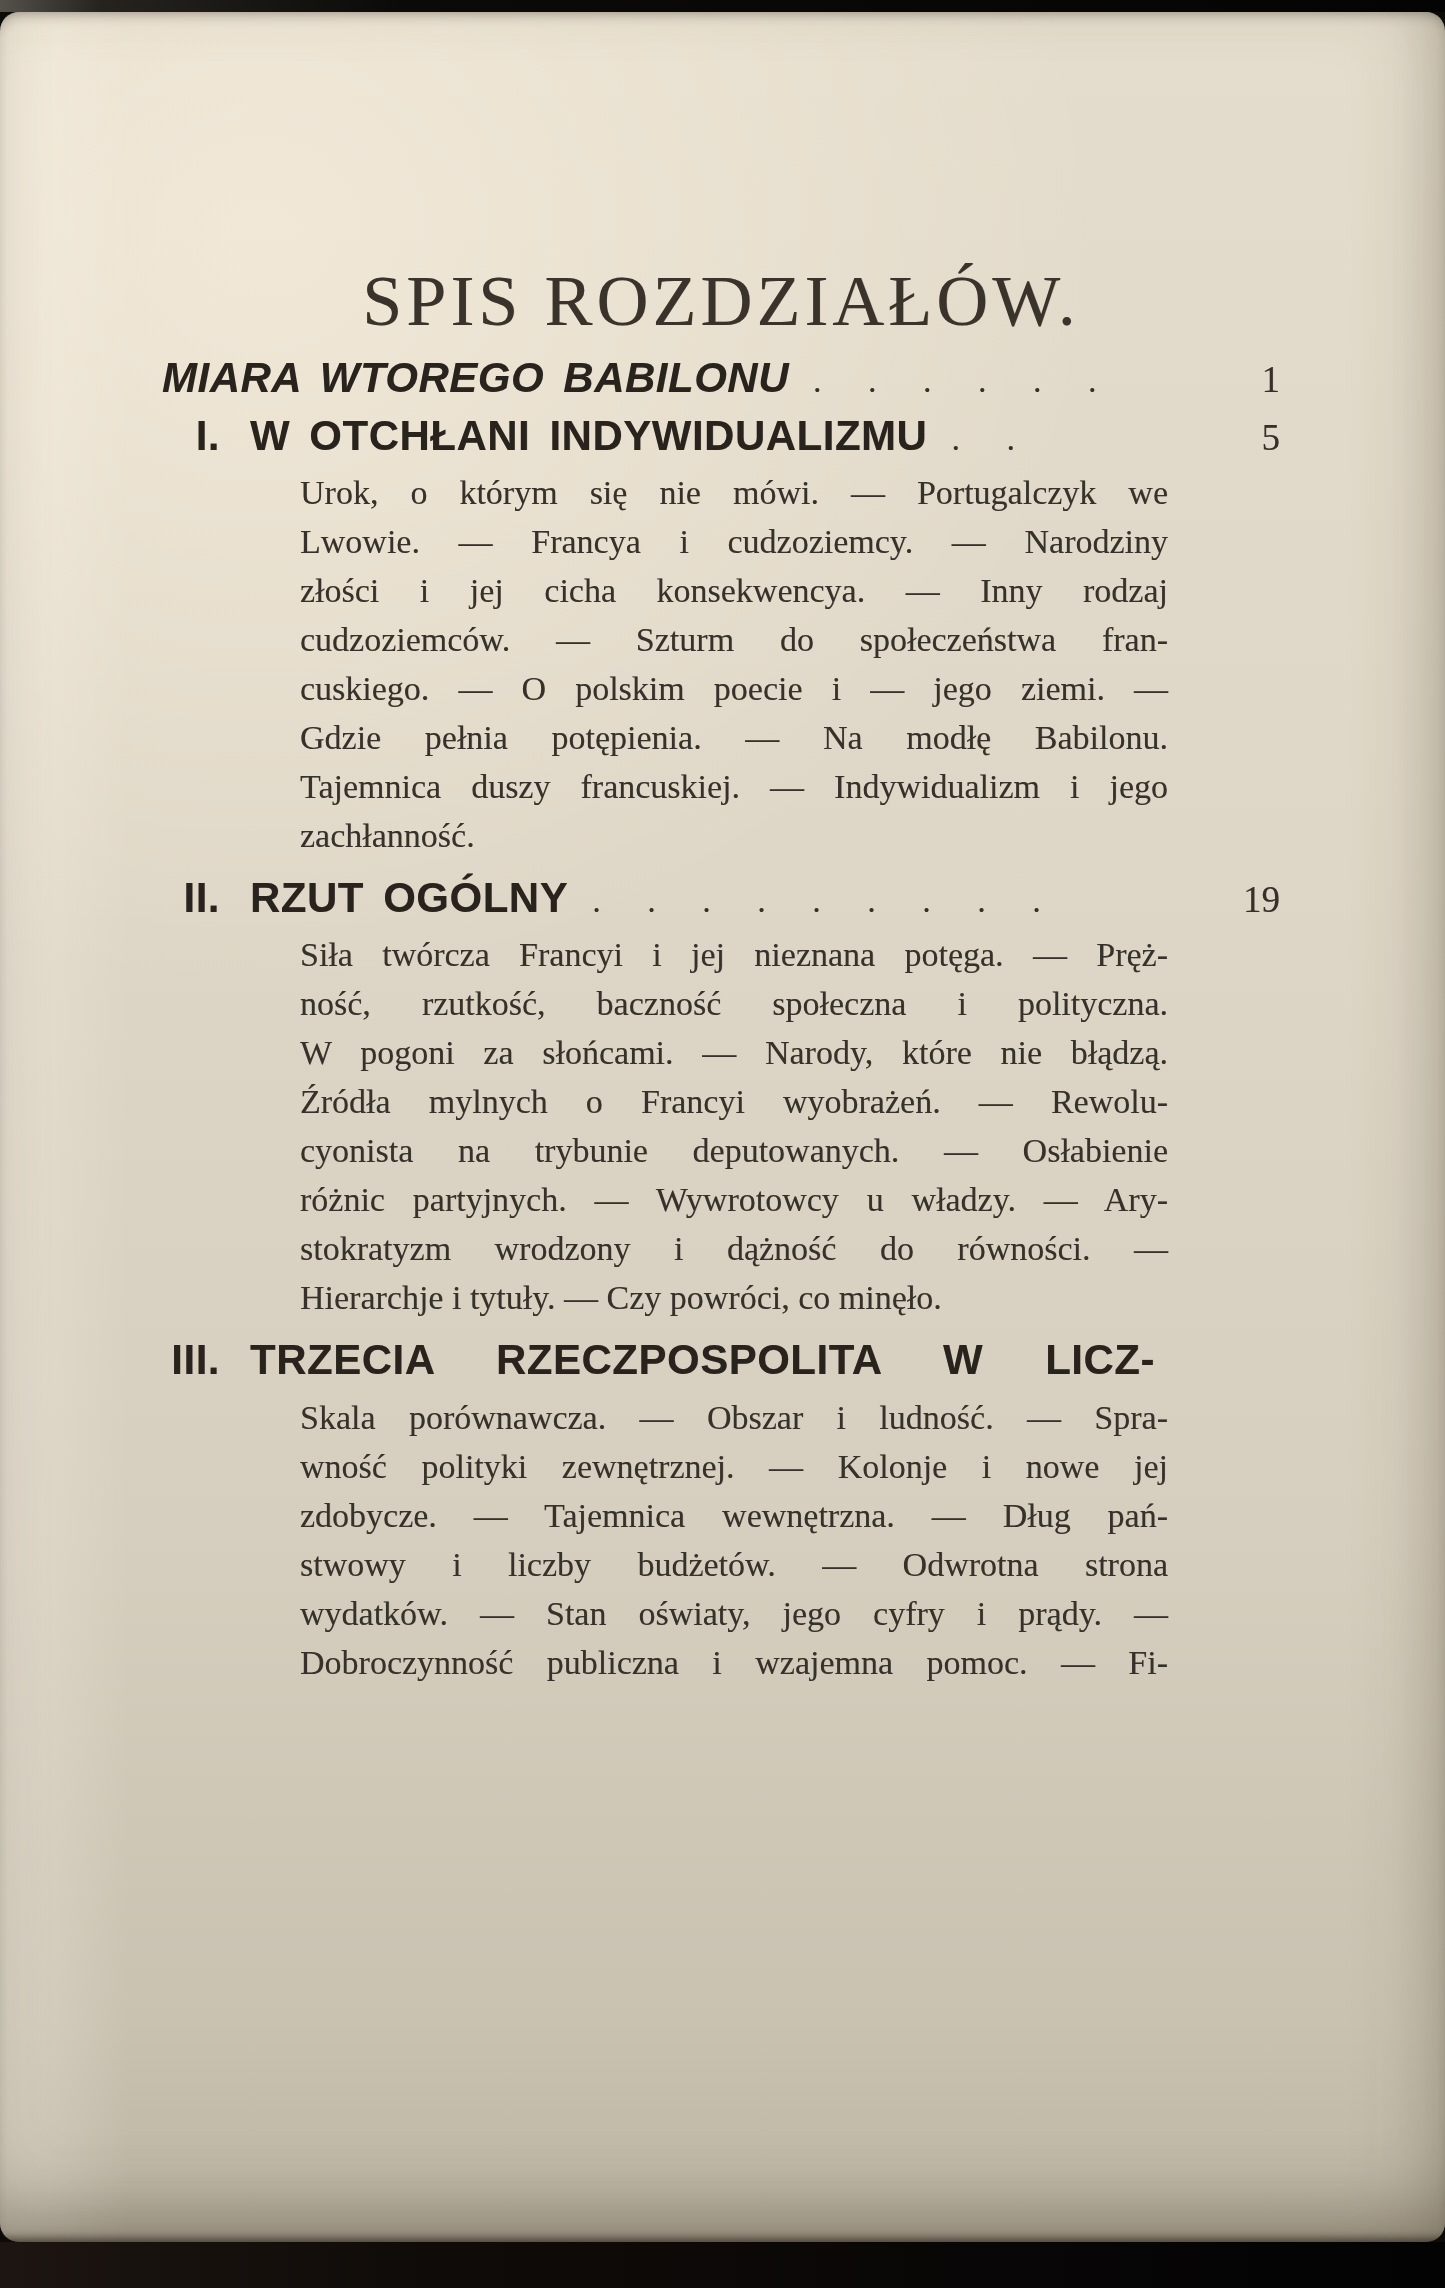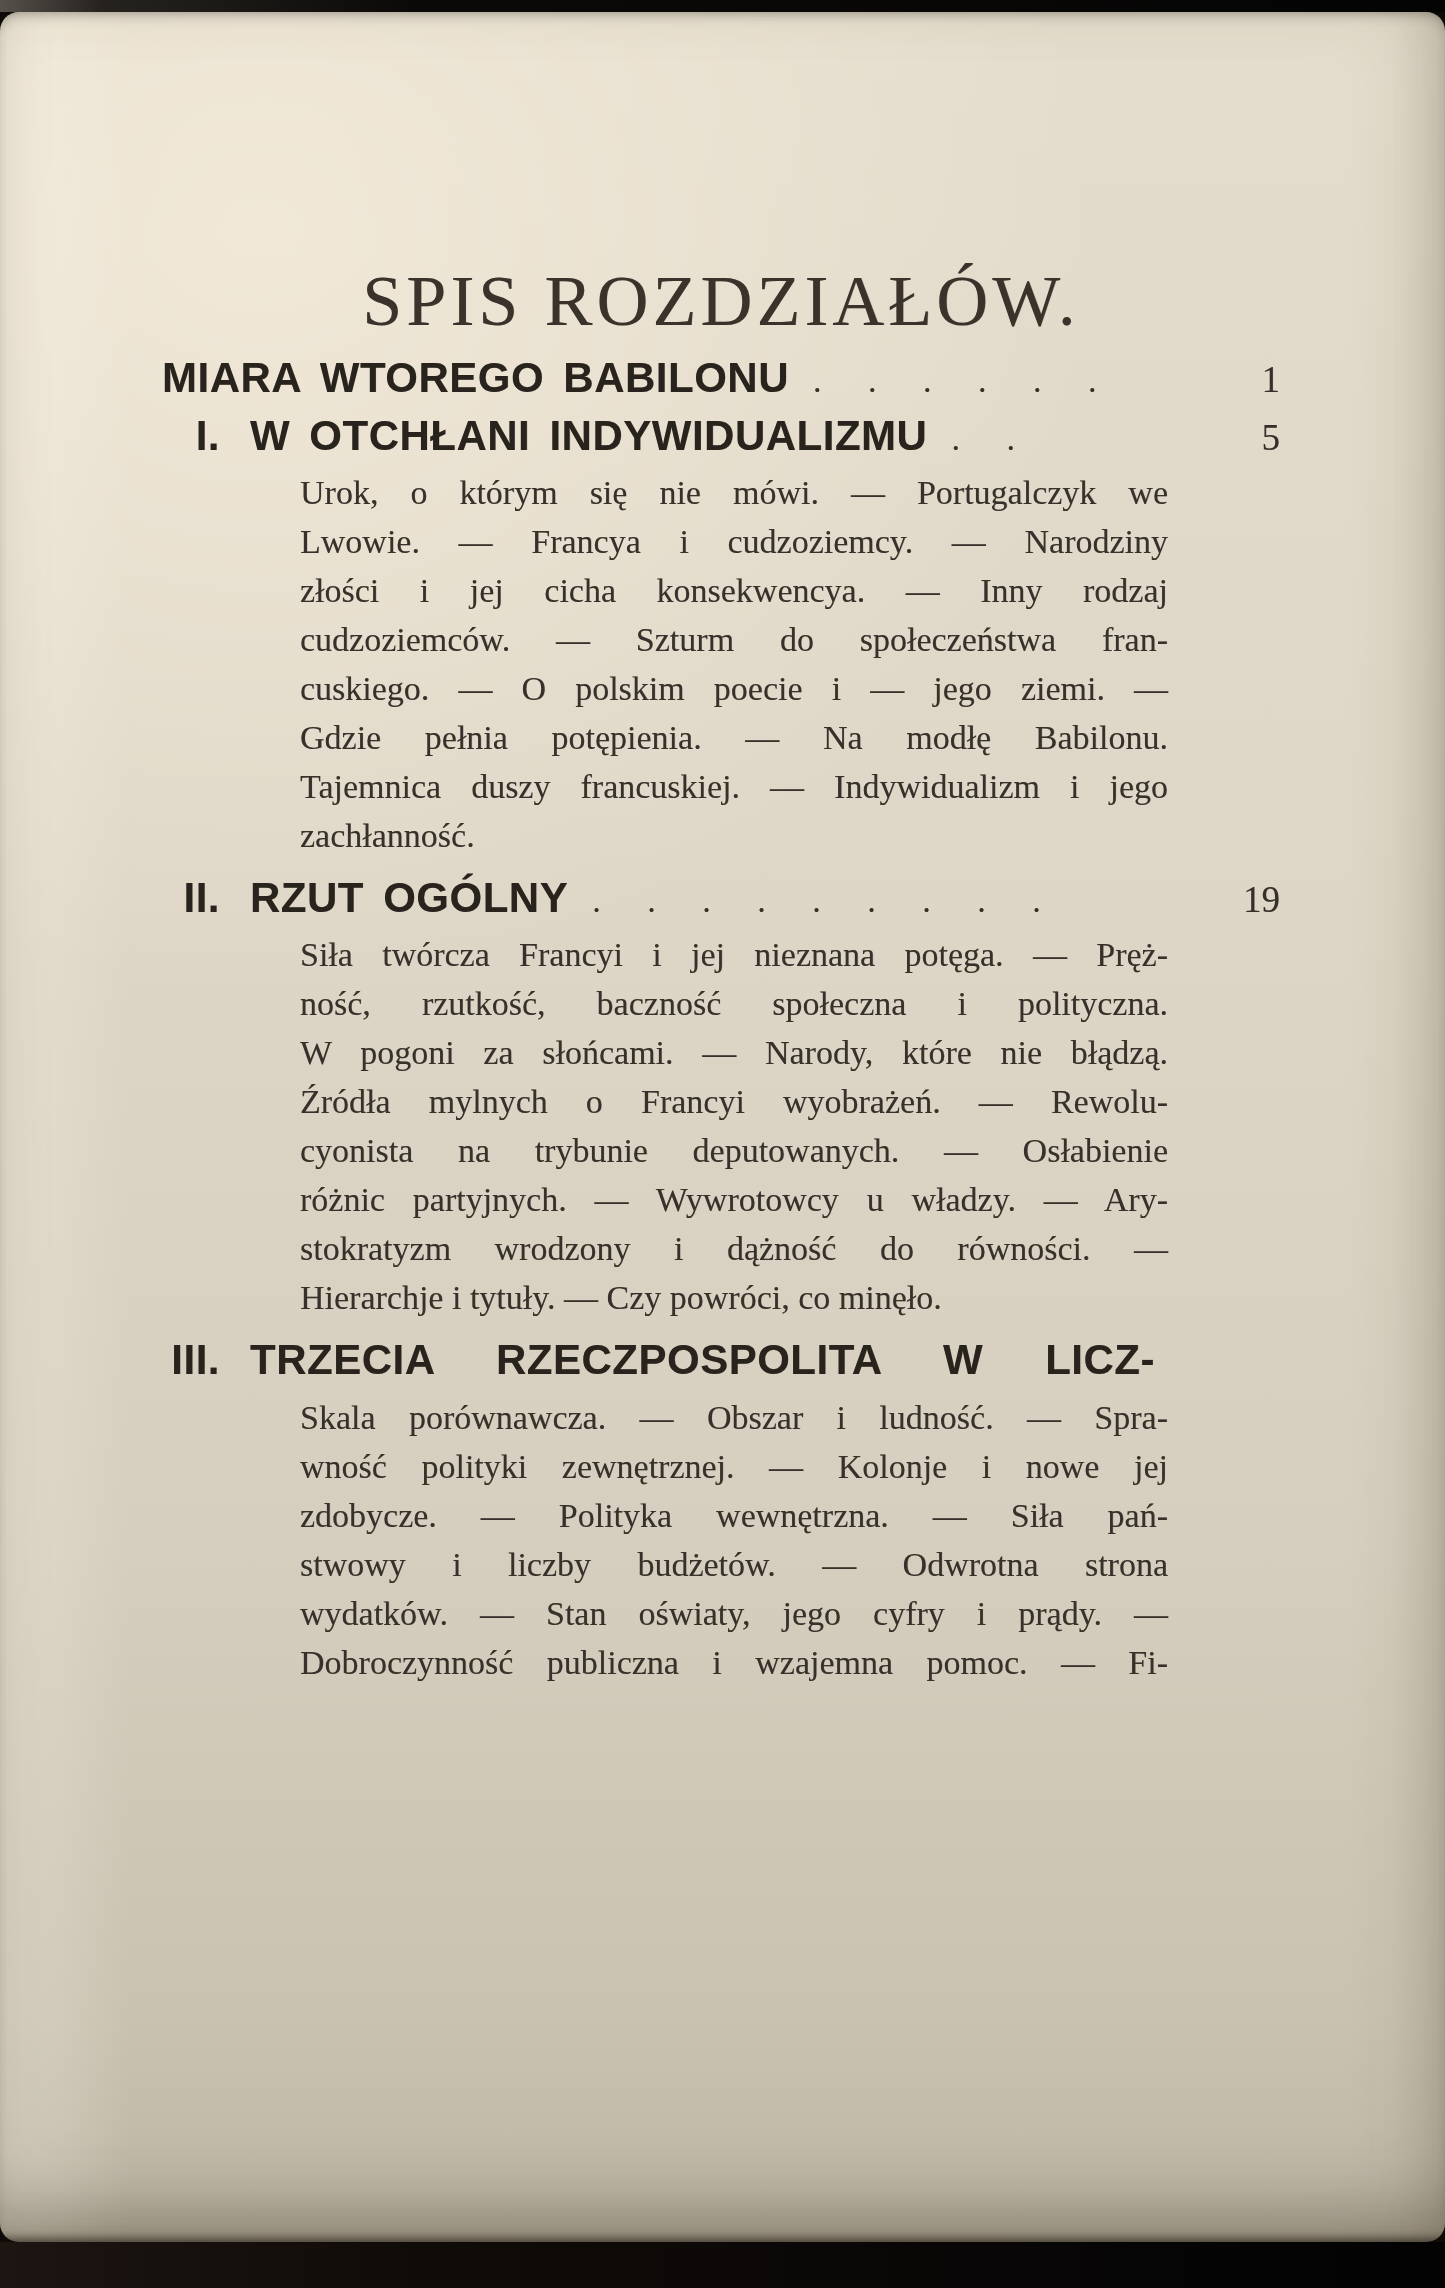--- a/index.html
+++ b/index.html
@@ -74,21 +74,21 @@
     letter-spacing:0.5px;
     word-spacing:7px;
   }
   .num {
     display:inline-block;
     width:58px;
     text-align:right;
     flex:0 0 auto;
   }
   .h-text { margin-left:30px; flex:0 0 auto; }
-  .row-noindent .h-text { margin-left:0; }
+  .row-noindent .h-text { margin-left:0;font-style:italic; }
   .h-fill {
     margin-left:30px;
     width:905px;
     flex:0 0 auto;
     white-space:normal;
     text-align:justify;
     text-align-last:justify;
   }
   .leader {
     font-family:"Liberation Serif", serif;
@@ -178,21 +178,21 @@
           <div class="dline last">Hierarchje i tytuły. — Czy powróci, co minęło.</div>
         </div>
 
         <div class="entry-row">
           <span class="num">III.</span>
           <span class="h-text h-fill">TRZECIA RZECZPOSPOLITA W LICZ-</span>
         </div>
         <div class="desc">
           <div class="dline">Skala porównawcza. — Obszar i ludność. — Spra-</div>
           <div class="dline">wność polityki zewnętrznej. — Kolonje i nowe jej</div>
-          <div class="dline">zdobycze. — Polityka wewnętrzna. — Siła pań-</div>
+          <div class="dline">zdobycze. — Tajemnica wewnętrzna. — Dług pań-</div>
           <div class="dline">stwowy i liczby budżetów. — Odwrotna strona</div>
           <div class="dline">wydatków. — Stan oświaty, jego cyfry i prądy. —</div>
           <div class="dline">Dobroczynność publiczna i wzajemna pomoc. — Fi-</div>
         </div>
 
       </div>
     </div>
   </div>
 
   <div class="bottom-edge"></div>

